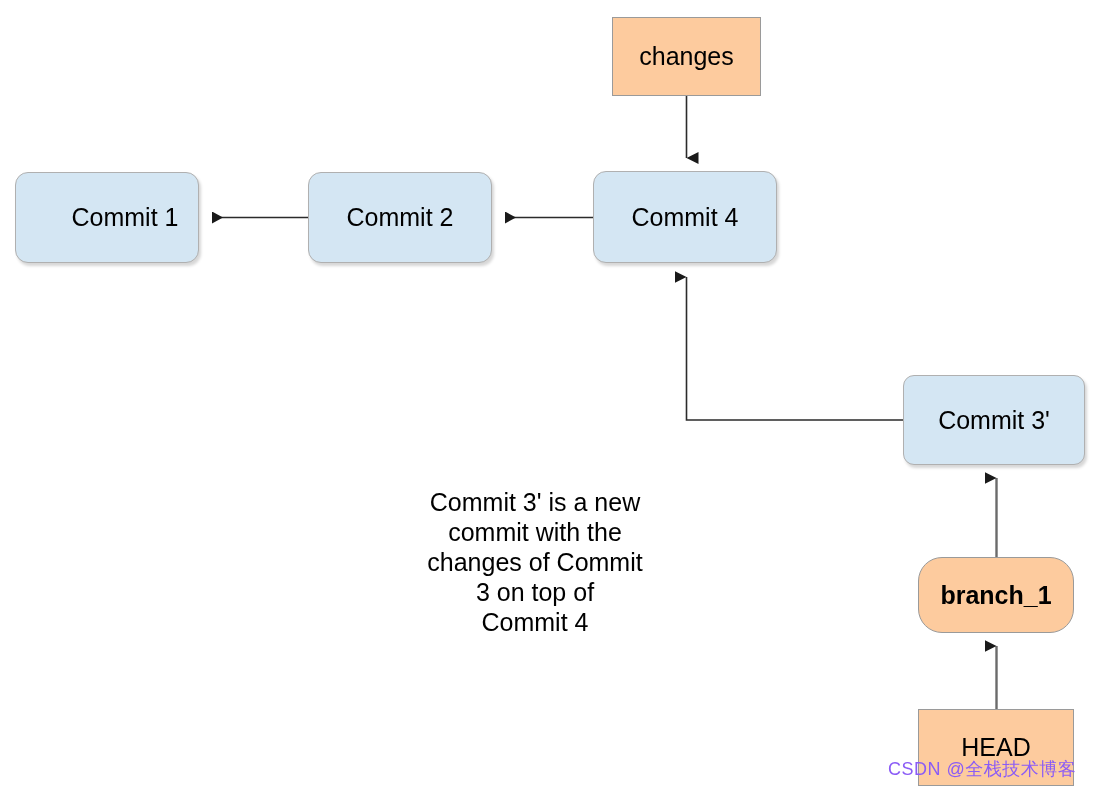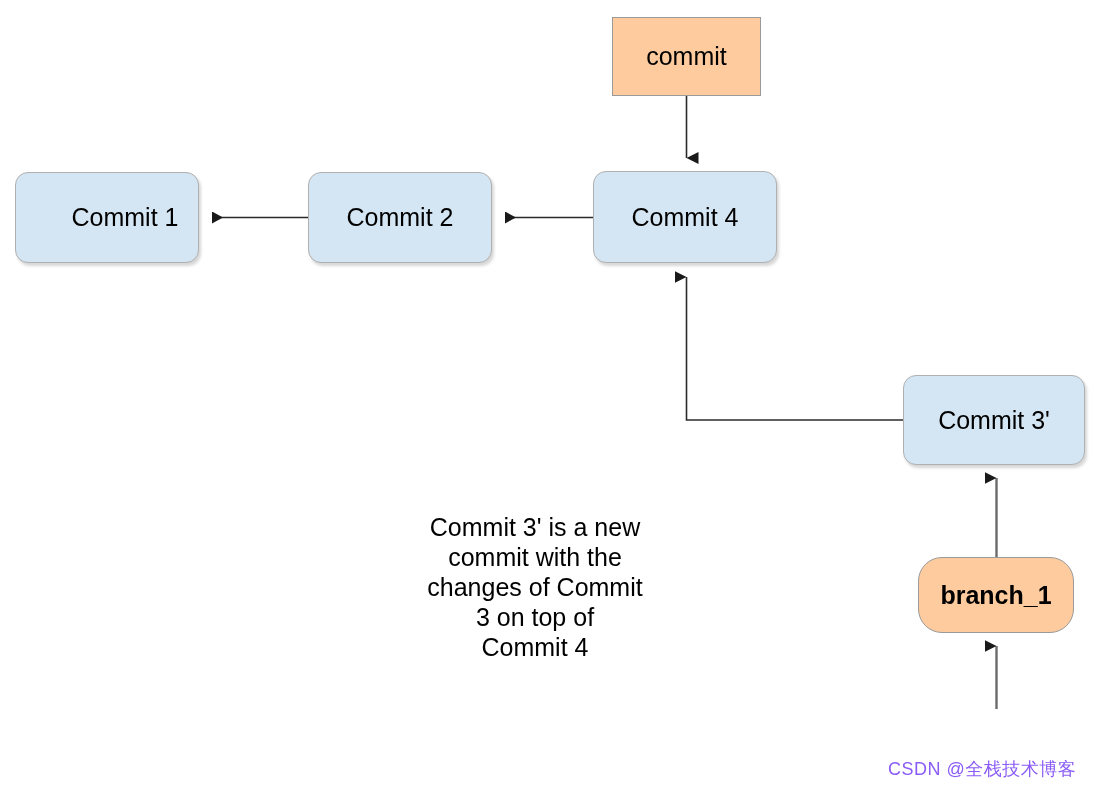--- a/index.html
+++ b/index.html
@@ -45,39 +45,39 @@
   }
   .node.ref.bold {
     font-weight: bold;
   }
 
   
   #node-master      { left: 612px; top: 17px;  width: 149px; height: 79px; }
   #node-commit1     { left: 15px;  top: 172px; width: 184px; height: 91px; padding-left: 36px; }
   #node-commit2     { left: 308px; top: 172px; width: 184px; height: 91px; text-align: center; }
   #node-commit4     { left: 593px; top: 171px; width: 184px; height: 92px; }
-  #node-commit3p    { left: 903px; top: 375px; width: 182px; height: 90px; }
+  #node-commit3p    { left: 903px; top: 375px; width: 182px; height: 90px; border-radius: 11px; }
   #node-branch1     { left: 918px; top: 557px; width: 156px; height: 76px; border-radius: 24px; }
   #node-head        { left: 918px; top: 709px; width: 156px; height: 77px; }
 
   
   #edges {
     position: absolute;
     left: 0;
     top: 0;
     width: 1094px;
     height: 786px;
     pointer-events: none;
   }
 
   
   #caption {
     position: absolute;
     left: 395px;
-    top: 512px;
+    top: 487px;
     width: 280px;
     text-align: center;
     font-size: 25px;
     line-height: 30px;
     color: #000000;
     white-space: pre-line;
   }
 
   
   #watermark {
@@ -127,21 +127,21 @@
     <g>
       <line x1="996.5" y1="557" x2="996.5" y2="478" stroke="#6b6b6b" stroke-width="2.4" marker-end="url(#arrow-up)"></line>
     </g>
 
     <g>
       <line x1="996.5" y1="709" x2="996.5" y2="646" stroke="#6b6b6b" stroke-width="2.4" marker-end="url(#arrow-up)"></line>
     </g>
   </svg>
 
   <div id="node-master" class="node ref">
-    <span>commit</span>
+    <span>changes</span>
   </div>
 
   <div id="node-commit1" class="node commit">
     <span>Commit 1</span>
   </div>
 
   <div id="node-commit2" class="node commit">
     <span>Commit 2</span>
   </div>
 
@@ -150,20 +150,23 @@
   </div>
 
   <div id="node-commit3p" class="node commit">
     <span>Commit 3'</span>
   </div>
 
   <div id="node-branch1" class="node ref bold">
     <span>branch_1</span>
   </div>
 
+  <div id="node-head" class="node ref">
+    <span>HEAD</span>
+  </div>
 
   <div id="caption">Commit 3' is a new
 commit with the
 changes of Commit
 3 on top of
 Commit 4</div>
 
   <div id="watermark">CSDN @全栈技术博客</div>
 
 </div>

